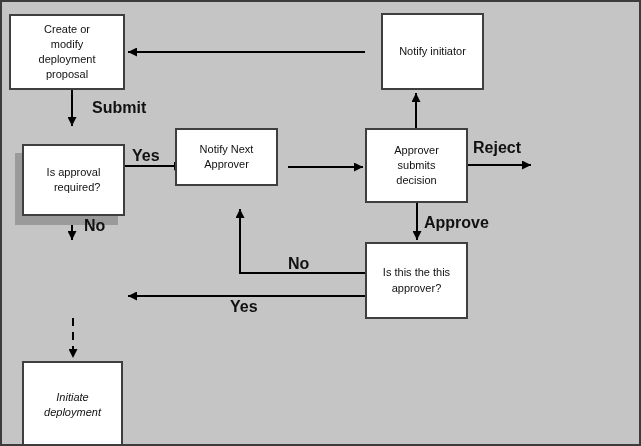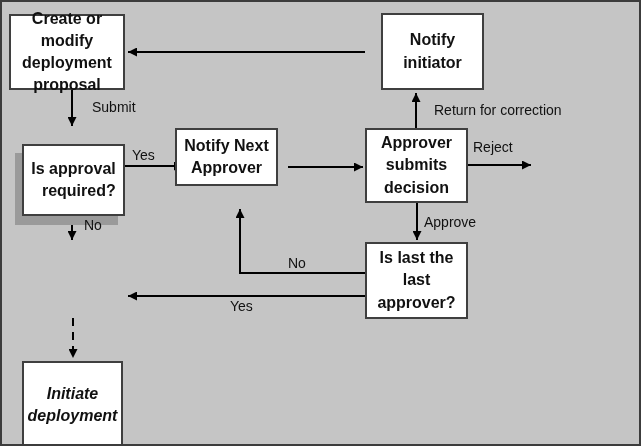--- a/index.html
+++ b/index.html
@@ -26,31 +26,31 @@
   }
   .node {
     position: absolute;
     box-sizing: border-box;
     background: #ffffff;
     border: 2px solid #3f3f3f;
     display: flex;
     align-items: center;
     justify-content: center;
     text-align: center;
-    font-weight: bold;
-    font-size: 16px;
+    font-weight: normal;
+    font-size: 11px;
     line-height: 1.38;
     color: #111111;
     white-space: pre-line;
     z-index: 2;
   }
   .edge-label {
     position: absolute;
-    font-weight: normal;
-    font-size: 14px;
+    font-weight: bold;
+    font-size: 16px;
     color: #111111;
     white-space: nowrap;
     z-index: 3;
   }
 
   
   #n-create    { left: 9px;   top: 14px;  width: 116px; height: 76px; }
   #n-initiator { left: 365px; top: 13px;  width: 103px; height: 77px; margin-left: 16px; }
   #n-approval  { left: 22px;  top: 144px; width: 103px; height: 72px;
                  box-shadow: -7px 9px 0 #9a9a9a; text-align: right; }
@@ -100,28 +100,27 @@
 deployment
 proposal</div>
   <div class="node" id="n-initiator">Notify initiator</div>
   <div class="node" id="n-approval">Is approval
 required?</div>
   <div class="node" id="n-next">Notify Next
 Approver</div>
   <div class="node" id="n-submits">Approver
 submits
 decision</div>
-  <div class="node" id="n-last">Is last the last
+  <div class="node" id="n-last">Is this the this
 approver?</div>
   <div class="node" id="n-initiate">Initiate
 deployment</div>
 
   <span class="edge-label" id="el-submit">Submit</span>
   <span class="edge-label" id="el-yes1">Yes</span>
   <span class="edge-label" id="el-no1">No</span>
-  <span class="edge-label" id="el-return">Return for correction</span>
   <span class="edge-label" id="el-reject">Reject</span>
   <span class="edge-label" id="el-approve">Approve</span>
   <span class="edge-label" id="el-no2">No</span>
   <span class="edge-label" id="el-yes2">Yes</span>
 
   <div class="outer-frame"></div>
 </div>
 
 </body></html>

